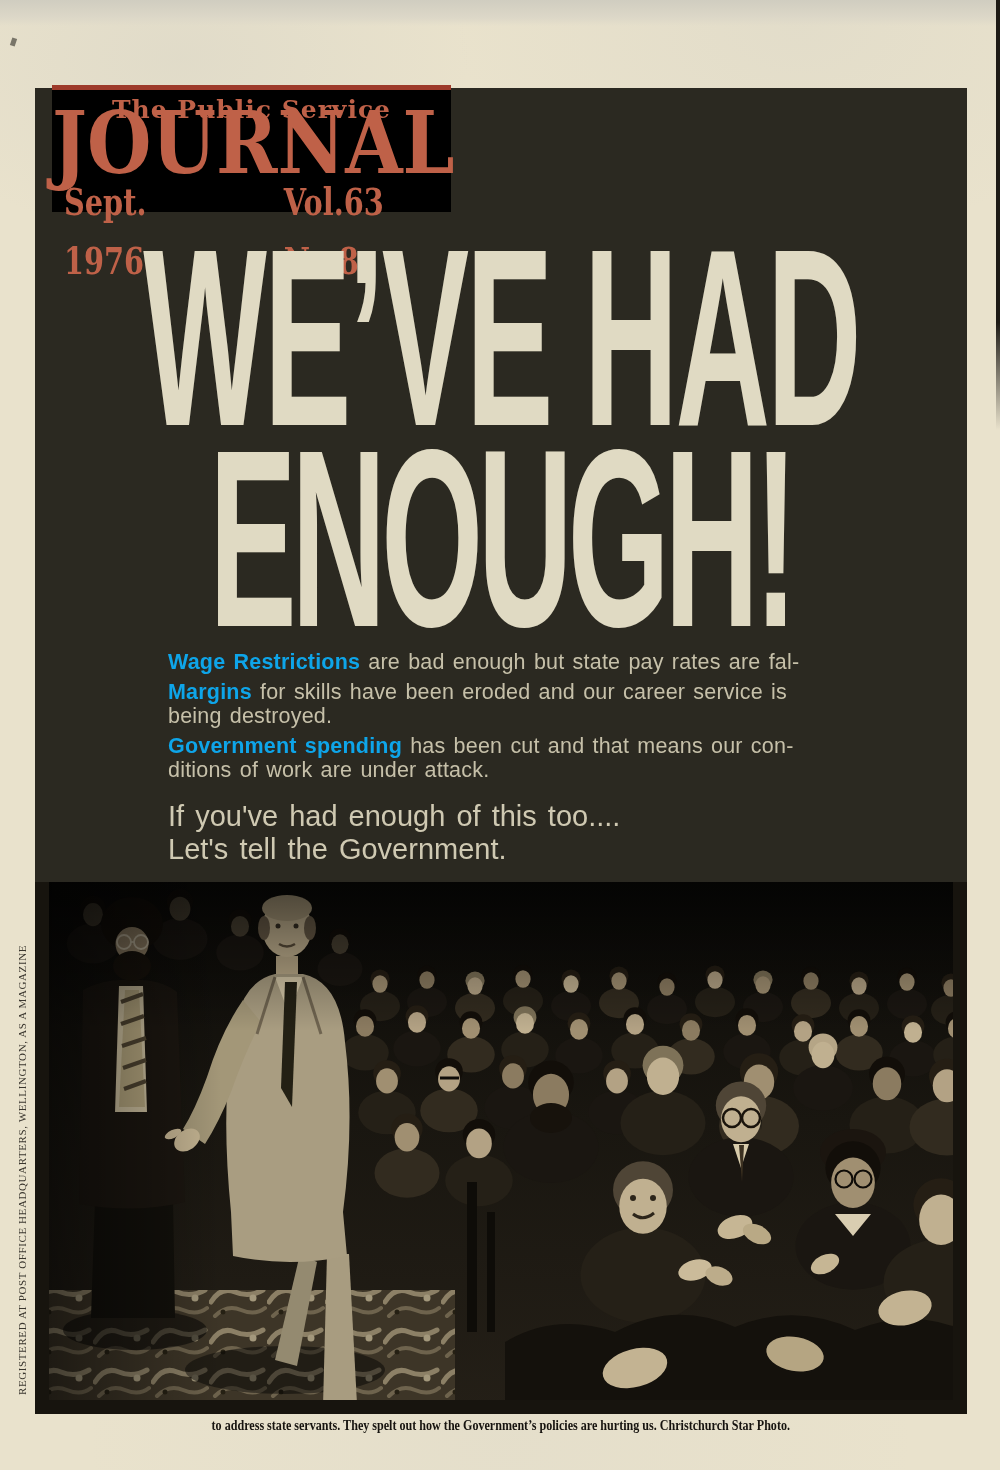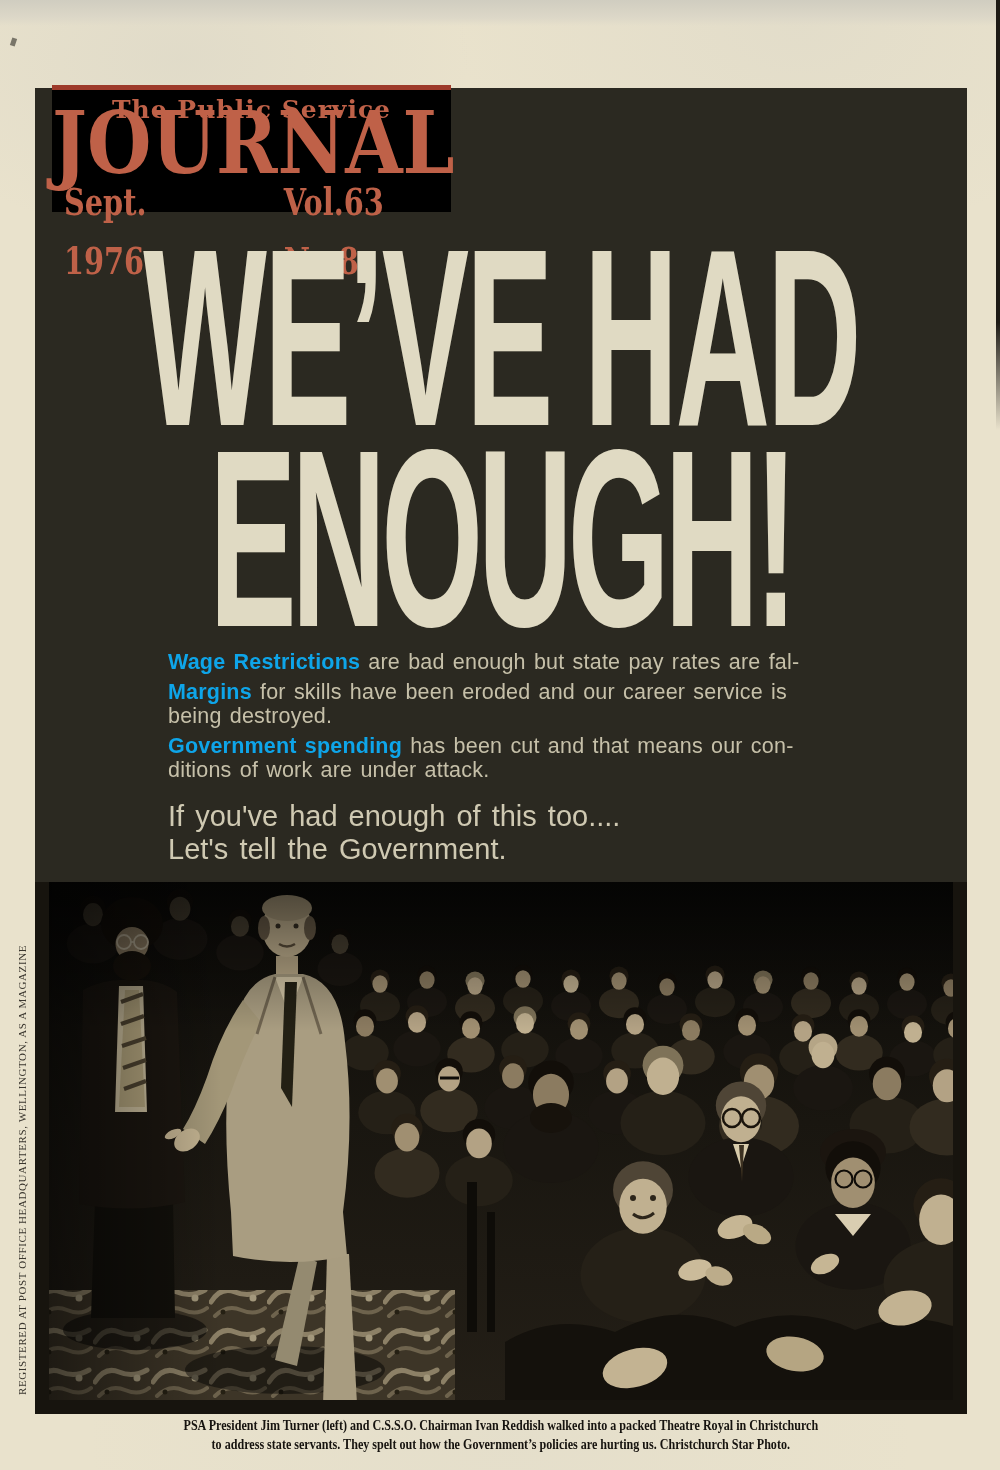--- a/index.html
+++ b/index.html
@@ -269,17 +269,16 @@
       <rect width="932" height="532" fill="url(#vleft)"></rect>
       <g>
         <rect x="0" y="0" width="14" height="532" fill="#17140e"></rect>
         <rect x="918" y="0" width="14" height="532" fill="#17140e"></rect>
         <rect x="0" y="518" width="932" height="14" fill="#17140e"></rect>
       </g>
     </svg>
   </div>
 
   <div class="caption">
-    <div><span class="cap-line">PSA President Jim Turner (left) and C.S.S.O. Chairman Ivan Reddish walked into a packed Theatre Royal in Christchurch</span></div>
     <div><span class="cap-line">to address state servants. They spelt out how the Government’s policies are hurting us. Christchurch Star Photo.</span></div>
   </div>
 
 </div>
 
 </body></html>

